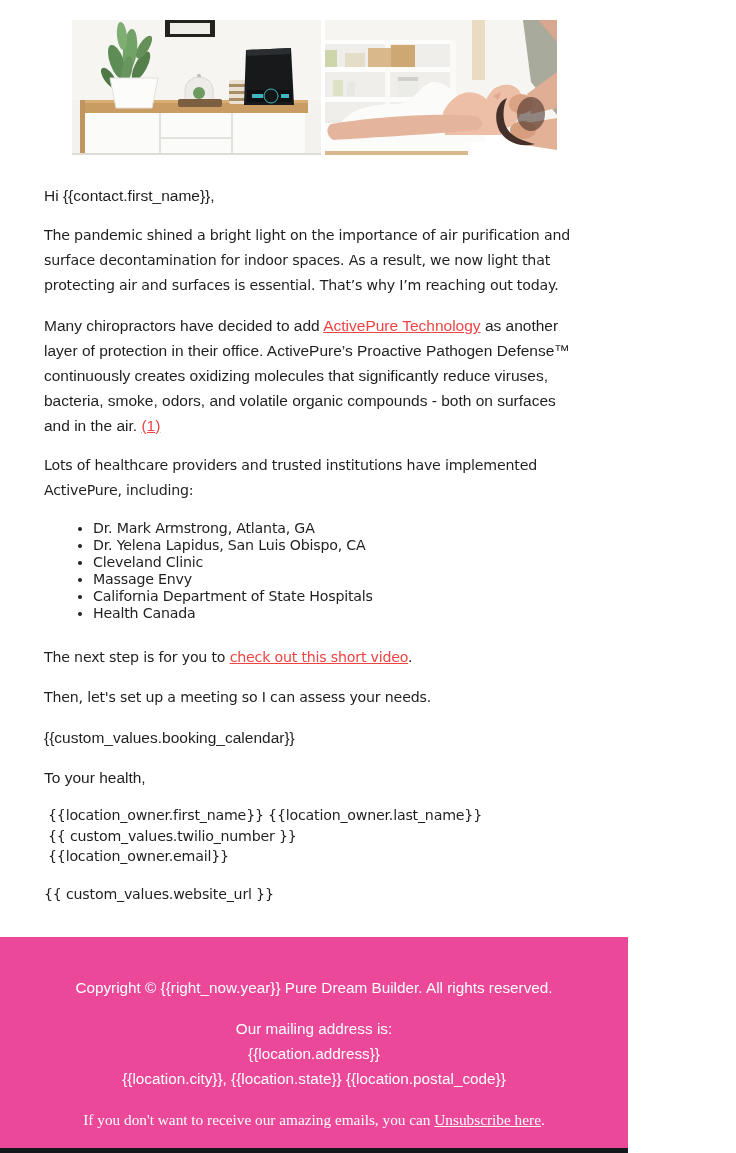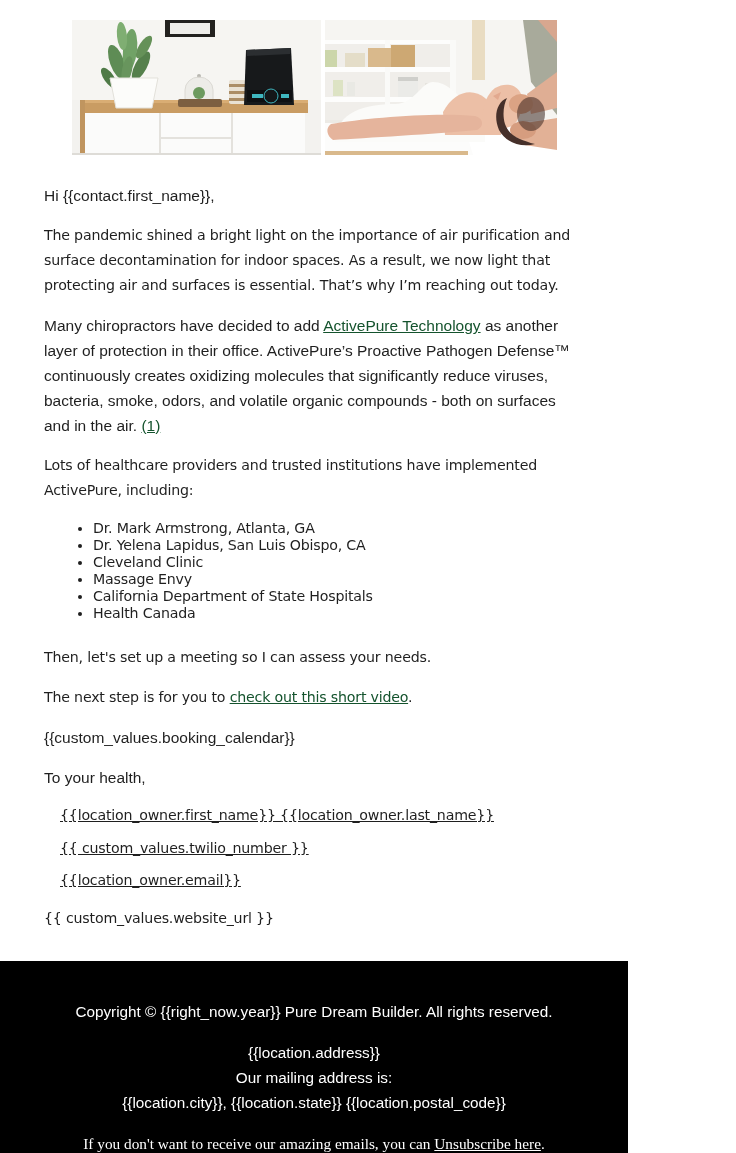--- a/index.html
+++ b/index.html
@@ -29,44 +29,44 @@
     font-size: 15.5px;
     line-height: 25px;
   }
   .fu {  
     font-family: "DejaVu Sans", sans-serif;
     font-size: 14.2px;
     letter-spacing: -0.2px;
     line-height: 25px;
   }
   .greeting { margin-top: 26px; }
-  a.body-link { color: #14532d; text-decoration: underline; cursor: pointer; }
+  a.body-link { color: #ef4444; text-decoration: underline; cursor: pointer; }
   ul.providers {
     font-family: "DejaVu Sans", sans-serif;
     font-size: 14.2px;
     letter-spacing: -0.2px;
     line-height: 17px;
     margin: 17px 0 23px 0;
     padding-left: 49px;
   }
   ul.providers li { margin: 0; padding: 0; }
   .sig {
     font-family: "DejaVu Sans", sans-serif;
     font-size: 14.2px;
     letter-spacing: -0.2px;
     line-height: 16.5px;
     margin: 17px 0;
   }
-  .sig div { margin: 16px; text-decoration: underline; }
+  .sig div { margin: 4px; }
   .website-line { }
 
   
   .footer {
     margin-top: 30px;
-    background: #000000;
+    background: #ec4899;
     color: #ffffff;
     text-align: center;
     font-family: "Liberation Sans", sans-serif;
     font-size: 15.3px;
     padding: 38px 24px 16px 24px;
   }
   .footer p { margin: 0; line-height: 25px; }
   .footer .copyright { margin-bottom: 16px; }
   .footer .addr { line-height: 25px; margin: 16px 0; }
   .footer .unsub { margin-top: 9px; font-family: Liberation Serif, serif; }
@@ -197,43 +197,43 @@
 
     <ul class="providers">
       <li>Dr. Mark Armstrong, Atlanta, GA</li>
       <li>Dr. Yelena Lapidus, San Luis Obispo, CA</li>
       <li>Cleveland Clinic</li>
       <li>Massage Envy</li>
       <li>California Department of State Hospitals</li>
       <li>Health Canada</li>
     </ul>
 
+    <p class="fu"><span>The next step is for you to </span><a class="body-link">check out this short video</a><span>.</span></p>
+
     <p class="fu">Then, let's set up a meeting so I can assess your needs.</p>
-
-    <p class="fu"><span>The next step is for you to </span><a class="body-link">check out this short video</a><span>.</span></p>
 
 
     <p class="fa">{{custom_values.booking_calendar}}</p>
 
     <p class="fa">To your health,</p>
 
     <div class="sig">
       <div>{{location_owner.first_name}} {{location_owner.last_name}}</div>
       <div>{{ custom_values.twilio_number }}</div>
       <div>{{location_owner.email}}</div>
     </div>
 
     <p class="fu website-line">{{ custom_values.website_url }}</p>
 
   </div>
 
   <div class="footer">
     <p class="copyright">Copyright © {{right_now.year}} Pure Dream Builder. All rights reserved.</p>
     <div class="addr">
+      <div>Our mailing address is:</div>
       <div>{{location.address}}</div>
-      <div>Our mailing address is:</div>
       <div>{{location.city}}, {{location.state}} {{location.postal_code}}</div>
     </div>
     <p class="unsub"><span>If you don't want to receive our amazing emails, you can </span><a class="footer-link">Unsubscribe here</a><span>.</span></p>
   </div>
   <div class="bottom-strip"></div>
 
 </div>
 
 </body></html>

